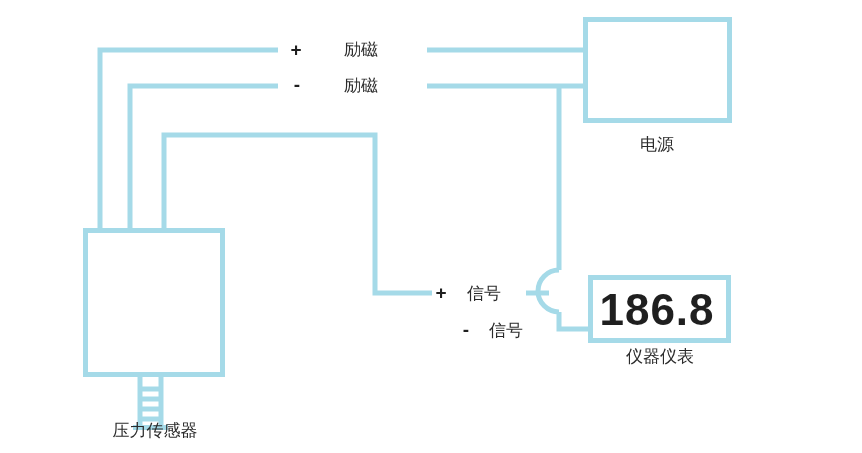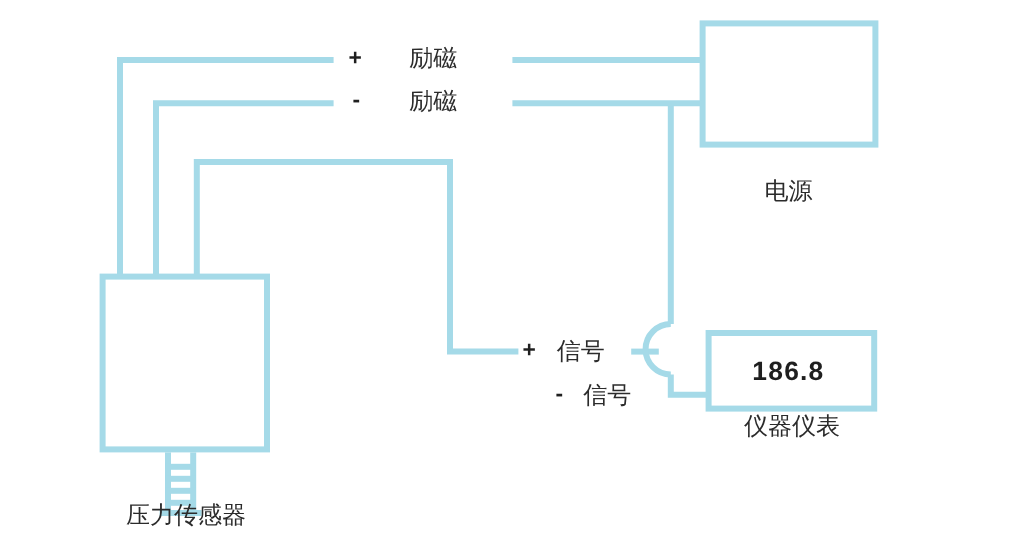--- a/index.html
+++ b/index.html
@@ -22,32 +22,32 @@
     stroke: var(--wire);
     stroke-width: 5;
     fill: none;
     stroke-linecap: butt;
     stroke-linejoin: miter;
   }
   .lbl {
     position: absolute;
     transform: translate(-50%, -50%);
     color: var(--text);
-    font-size: 20px;
+    font-size: 17px;
     line-height: 1;
     white-space: nowrap;
   }
   .sign {
     font-weight: bold;
     font-size: 19px;
     color: #1f1f1f;
   }
   .reading {
     font-weight: bold;
-    font-size: 22px;
+    font-size: 44px;
     letter-spacing: 1px;
     color: #1f1f1f;
   }
 </style>
 </head>
 <body>
 
 <div class="canvas" style="--wire: #a5dae8; --text: #2b2b2b; background: rgb(255, 255, 255);">
 
   <svg class="diagram-svg" viewBox="0 0 862 453">
@@ -85,21 +85,21 @@
 
   <div class="lbl sign" style="left:297px; top:84px;">-</div>
   <div class="lbl" style="left:361px; top:85px;">励磁</div>
 
   <div class="lbl sign" style="left:441px; top:292px;">+</div>
   <div class="lbl" style="left:484px; top:293px;">信号</div>
 
   <div class="lbl sign" style="left:466px; top:329px;">-</div>
   <div class="lbl" style="left:506px; top:330px;">信号</div>
 
-  <div class="lbl" style="left:657px; top:160px;">电源</div>
+  <div class="lbl" style="left:657px; top:144px;">电源</div>
 
   <div class="lbl reading" style="left:657px; top:310px;">186.8</div>
 
   <div class="lbl" style="left:660px; top:356px;font-family:Liberation Serif, serif;">仪器仪表</div>
 
   <div class="lbl" style="left:155px; top:430px;">压力传感器</div>
 
 </div>
 
 </body></html>

